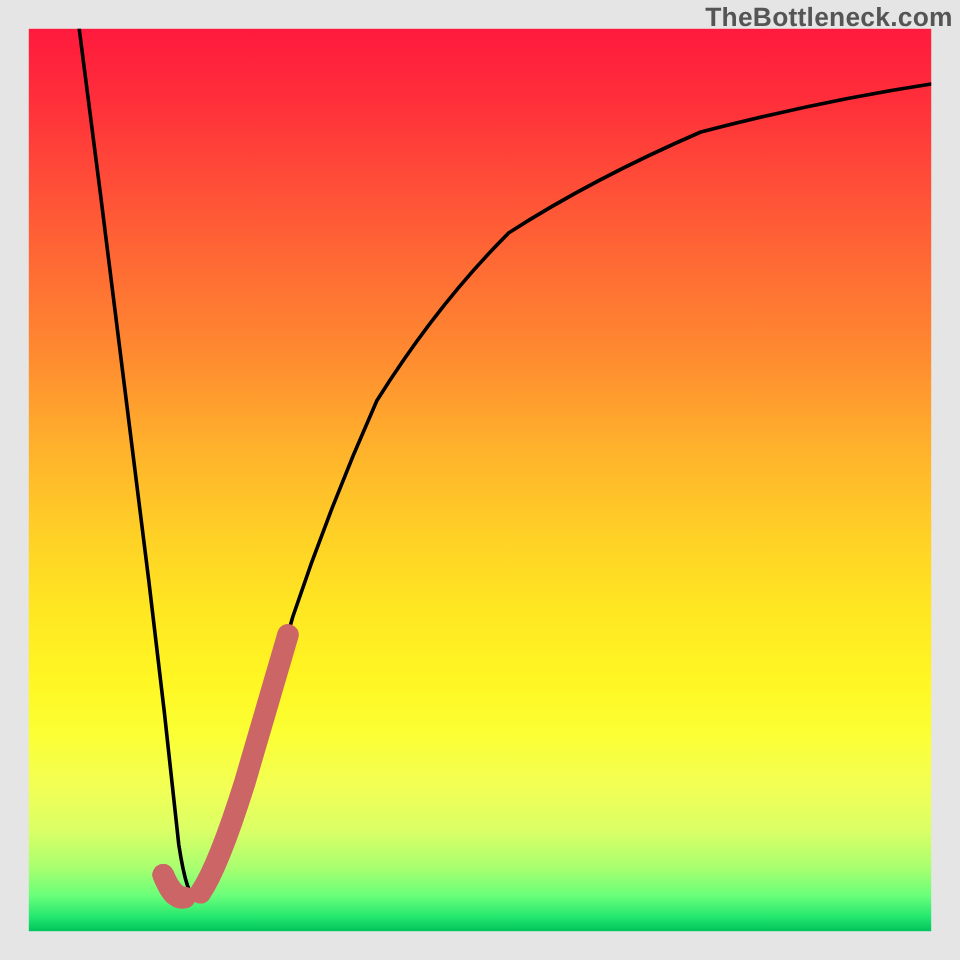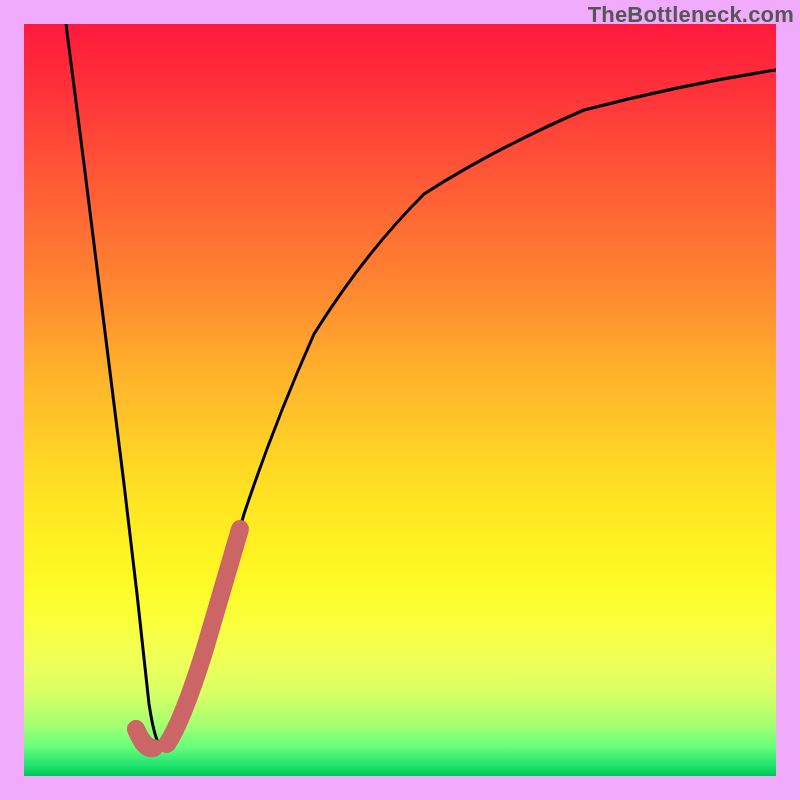--- a/index.html
+++ b/index.html
@@ -9,21 +9,21 @@
     height: 800px;
     overflow: hidden;
     background: #000;
   }
   .frame {
     position: absolute;
     left: 0;
     top: 0;
     width: 800px;
     height: 800px;
-    background: #f0abfc;
+    background: #e5e5e5;
   }
   .plot {
     position: absolute;
     left: 24px;
     top: 24px;
     width: 752px;
     height: 752px;
     
     background: linear-gradient(
       to bottom,

